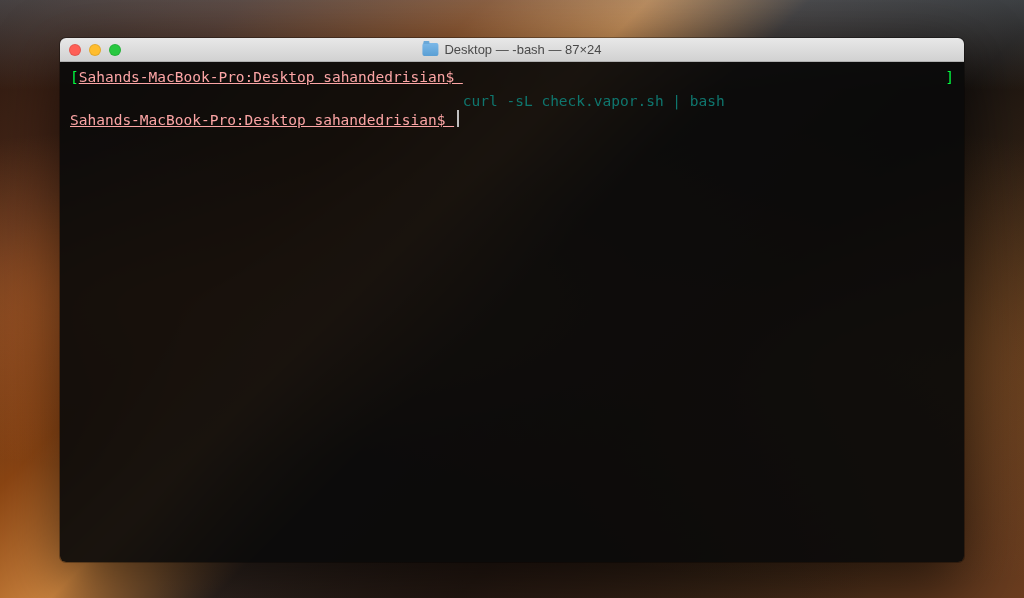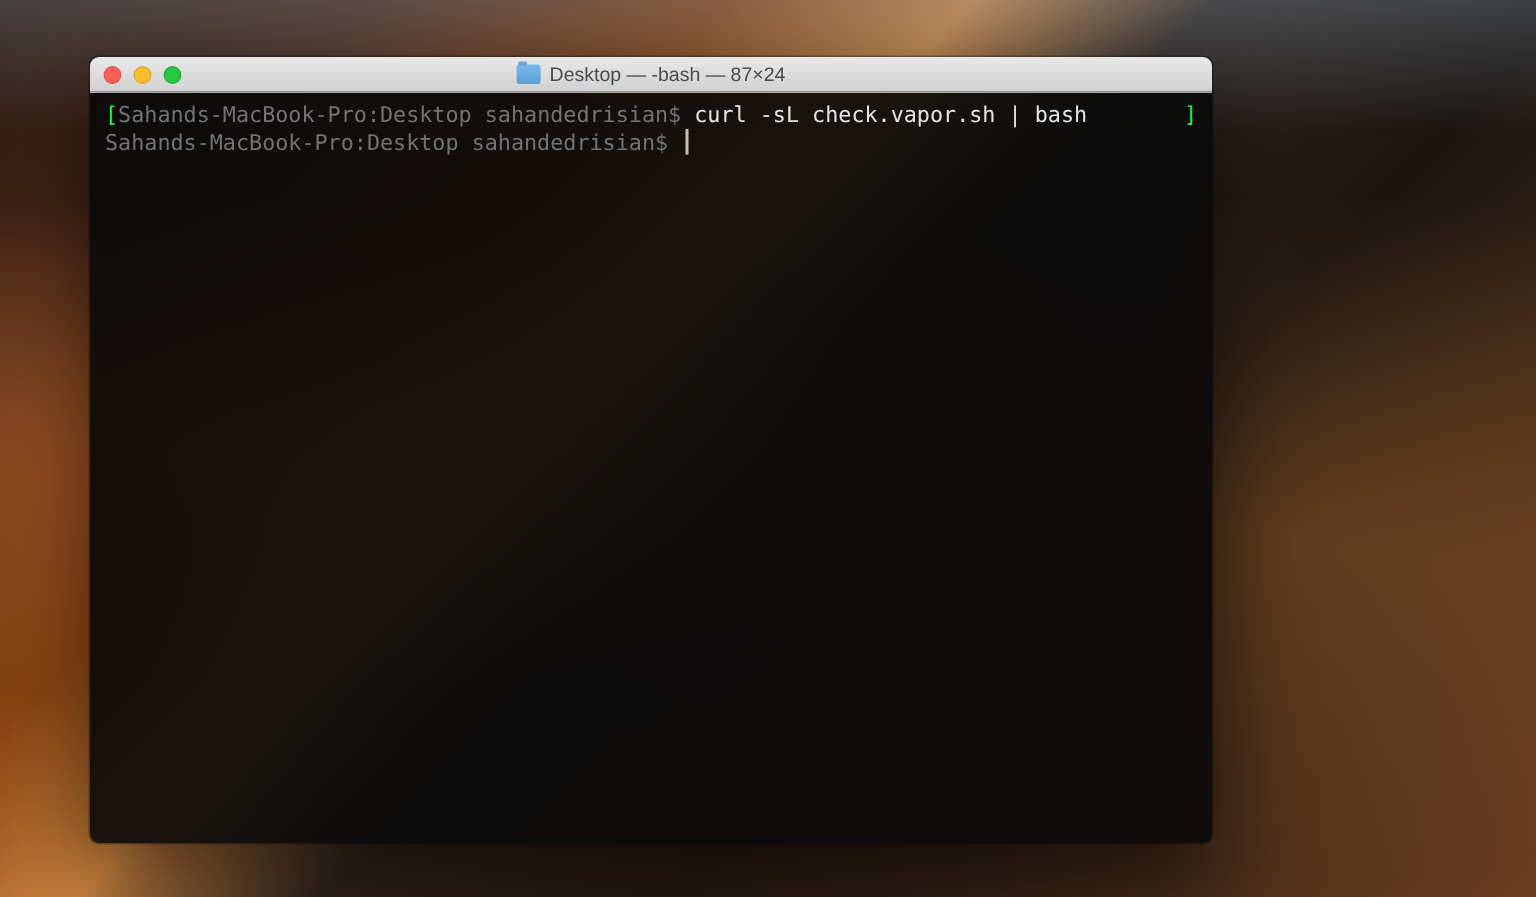--- a/index.html
+++ b/index.html
@@ -26,21 +26,21 @@
         radial-gradient(ellipse at 15% 50%, rgba(255,140,60,0.4) 0%, transparent 40%),
         radial-gradient(ellipse at 85% 60%, rgba(200,120,50,0.3) 0%, transparent 45%),
         radial-gradient(ellipse at 50% 90%, rgba(50,30,20,0.6) 0%, transparent 50%),
         linear-gradient(180deg, rgba(135,160,180,0.3) 0%, transparent 15%);
     }
 
     .terminal-window {
       position: absolute;
       left: 60px;
       top: 38px;
-      width: 748px;
+      width: 904px;
       height: 524px;
       background: rgba(10, 10, 10, 0.92);
       border-radius: 6px;
       box-shadow: 0 20px 60px rgba(0,0,0,0.6), 0 0 0 1px rgba(0,0,0,0.3);
       overflow: hidden;
     }
 
     .title-bar {
       height: 24px;
       background: linear-gradient(180deg, #e8e8e8 0%, #d1d1d1 100%);
@@ -110,25 +110,27 @@
     .term-line {
       white-space: pre;
       display: flex;
     }
 
     .bracket-left {
       color: #00ff41;
     }
 
     .prompt {
-      color: #737373;
+      color: #fca5a5;
+      text-decoration: underline;
     }
 
     .command {
-      color: #e5e5e5;
+      color: #0f766e;
+      margin-top: 24px;
     }
 
     .bracket-right {
       position: absolute;
       right: 10px;
       color: #00ff41;
     }
 
     .check-badge {
       display: inline-flex;

